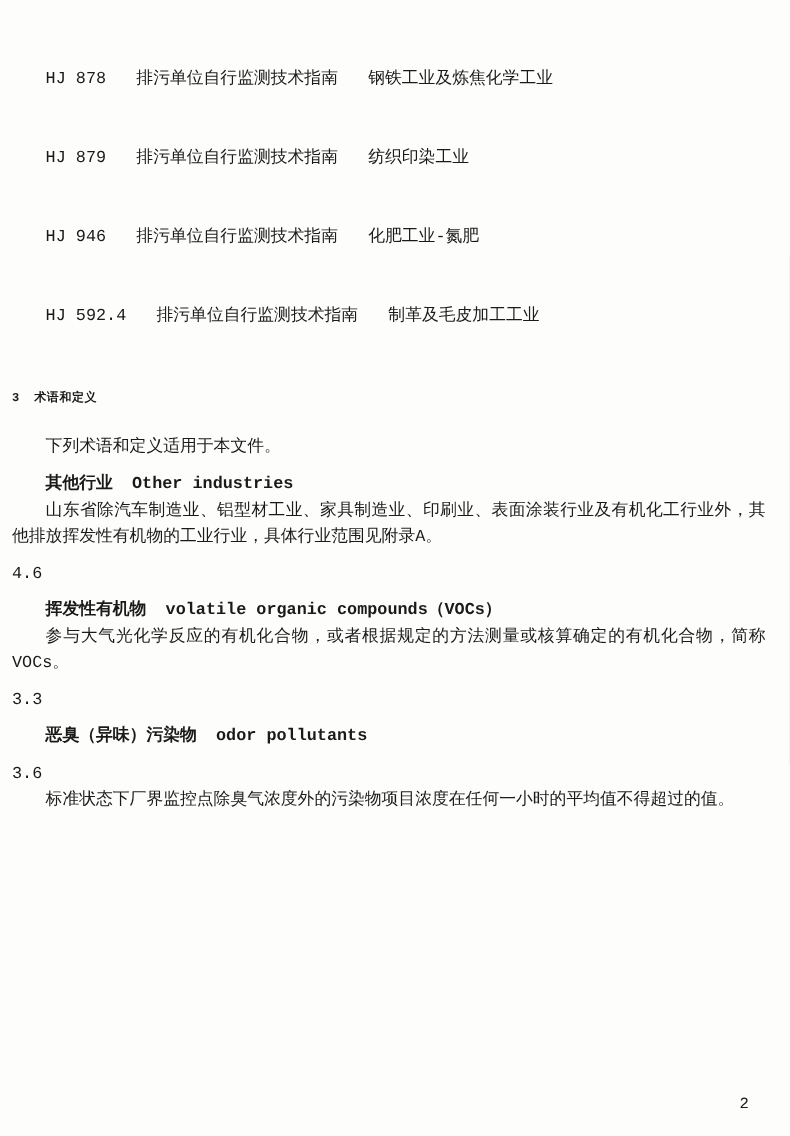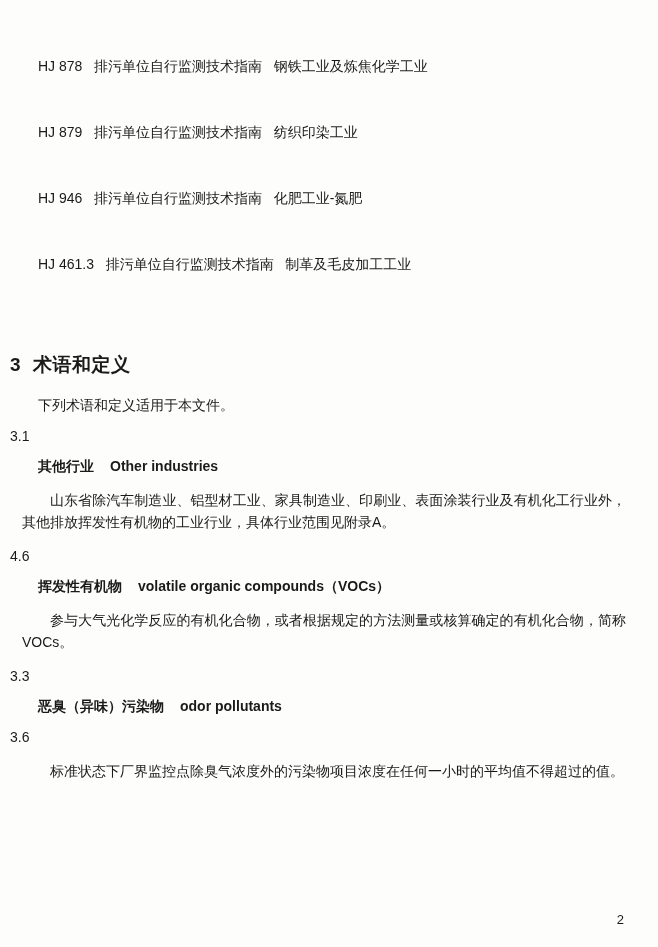--- a/index.html
+++ b/index.html
@@ -3,82 +3,81 @@
 <meta charset="utf-8">
 <style>
   html, body { margin: 0; padding: 0; background: #e8e8e8; }
   .page {
     position: relative;
     width: 658px;
     height: 947px;
     margin: 0 auto;
     background: #fdfdfc;
     color: #1a1a1a;
-    font-family: Liberation Sans, sans-serif;
+    font-family: Liberation Mono, monospace;
     font-size: 14px;
     line-height: 22px;
     box-sizing: border-box;
     padding: 11px 20px 0 10px;
     overflow: hidden;
   }
   .refs { margin-left: 28px; white-space: pre-wrap; }
   .ref-line { line-height: 22px; }
   .chapter {
-    margin-top: 35px;
+    margin-top: 3px;
     font-weight: bold;
-    font-size: 19px;
+    font-size: 10px;
     letter-spacing: 0.5px;
   }
   .chapter .num { margin-right: 12px; }
   .intro {
     margin: 18px 0 0 0;
     text-indent: 2em;
   }
   .section { margin-top: 9px; }
   .sec-num { line-height: 22px; }
   .term {
     margin-top: 8px;
     margin-left: 28px;
     font-weight: bold;
     line-height: 22px;
   }
   .term .en { margin-left: 16px; }
   .def {
-    margin: 12px;
+    margin: 0;
     text-indent: 2em;
     line-height: 22px;
     text-align: justify;
   }
   .page-number {
     position: absolute;
     right: 34px;
     bottom: 16px;
     font-size: 13px;
   }
 </style>
 </head>
 <body>
 
 <div class="page">
 
   <div class="refs">
     <div class="ref-line">HJ 878   排污单位自行监测技术指南   钢铁工业及炼焦化学工业</div>
     <div class="ref-line">HJ 879   排污单位自行监测技术指南   纺织印染工业</div>
     <div class="ref-line">HJ 946   排污单位自行监测技术指南   化肥工业-氮肥</div>
-    <div class="ref-line">HJ 461.3   排污单位自行监测技术指南   制革及毛皮加工工业</div>
+    <div class="ref-line">HJ 592.4   排污单位自行监测技术指南   制革及毛皮加工工业</div>
   </div>
 
   <div class="chapter">
     <span class="num">3</span><span>术语和定义</span>
   </div>
 
   <p class="intro">下列术语和定义适用于本文件。</p>
 
   <div class="section">
-    <div class="sec-num">3.1</div>
     <div class="term">
       <span>其他行业</span><span class="en">Other industries</span>
     </div>
     <p class="def">山东省除汽车制造业、铝型材工业、家具制造业、印刷业、表面涂装行业及有机化工行业外，其他排放挥发性有机物的工业行业，具体行业范围见附录A。</p>
   </div>
 
   <div class="section">
     <div class="sec-num">4.6</div>
     <div class="term">
       <span>挥发性有机物</span><span class="en">volatile organic compounds（VOCs）</span>

